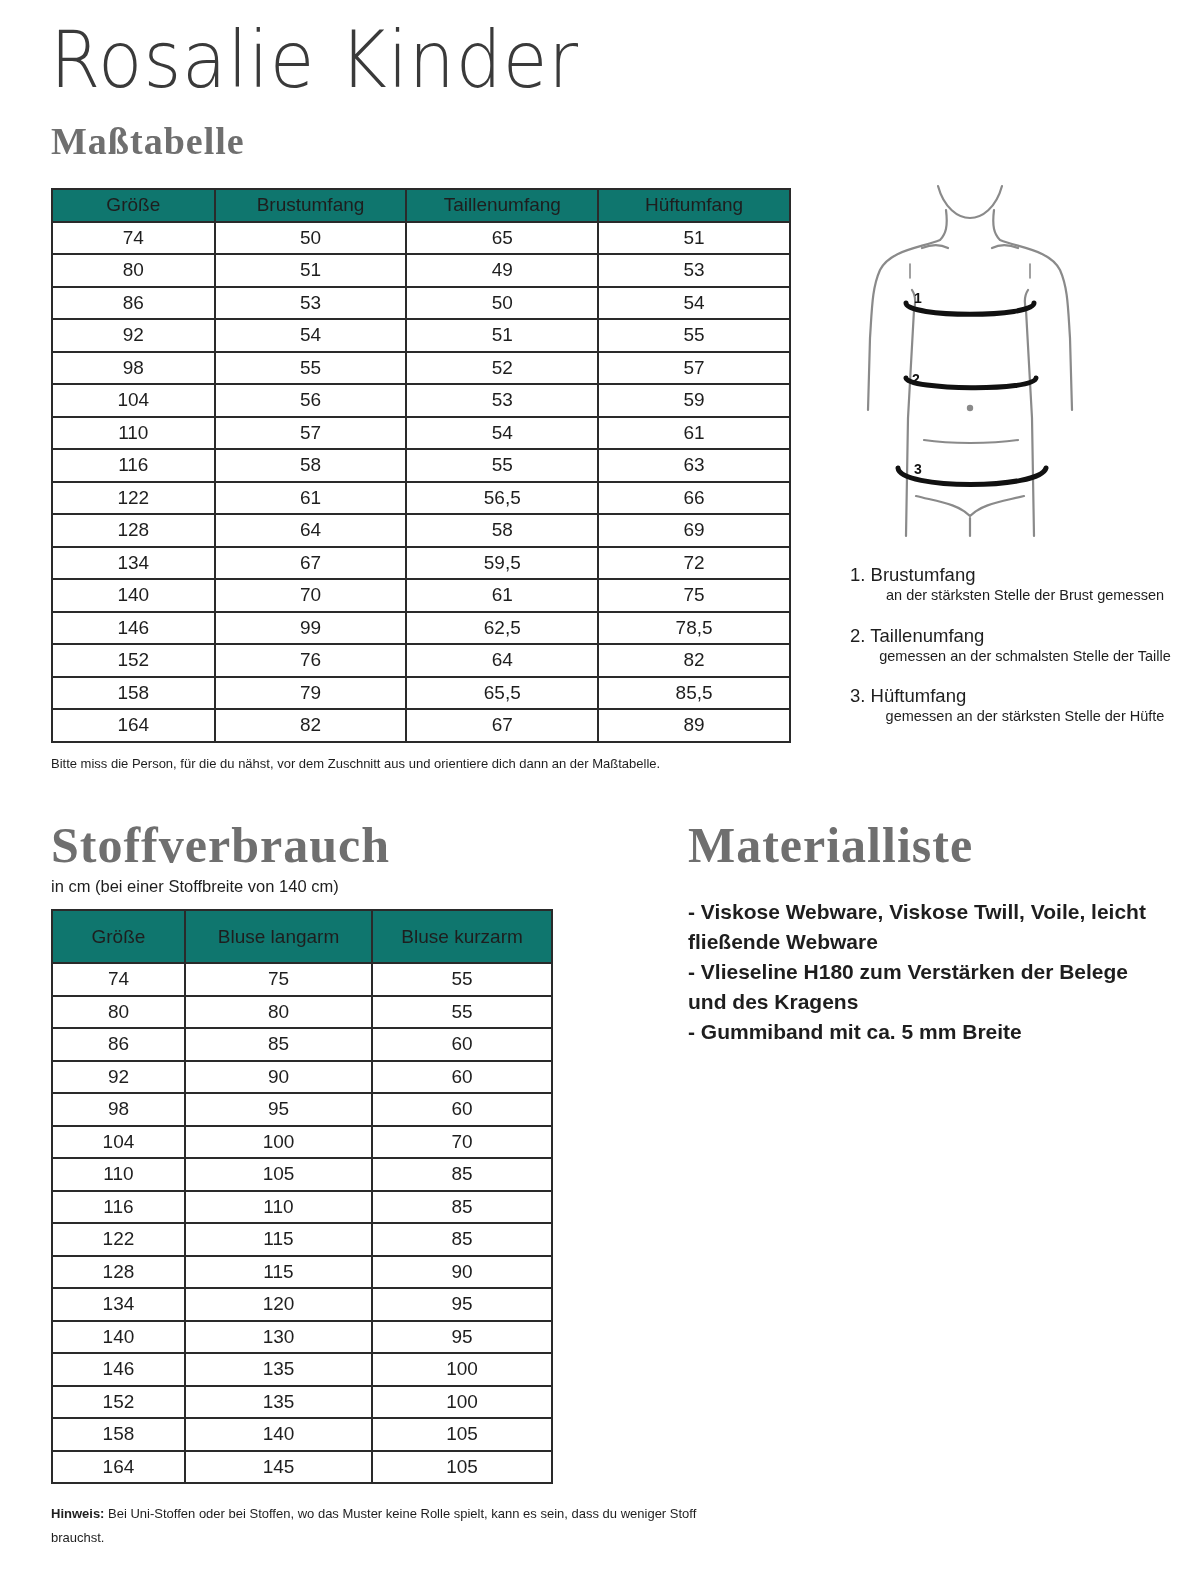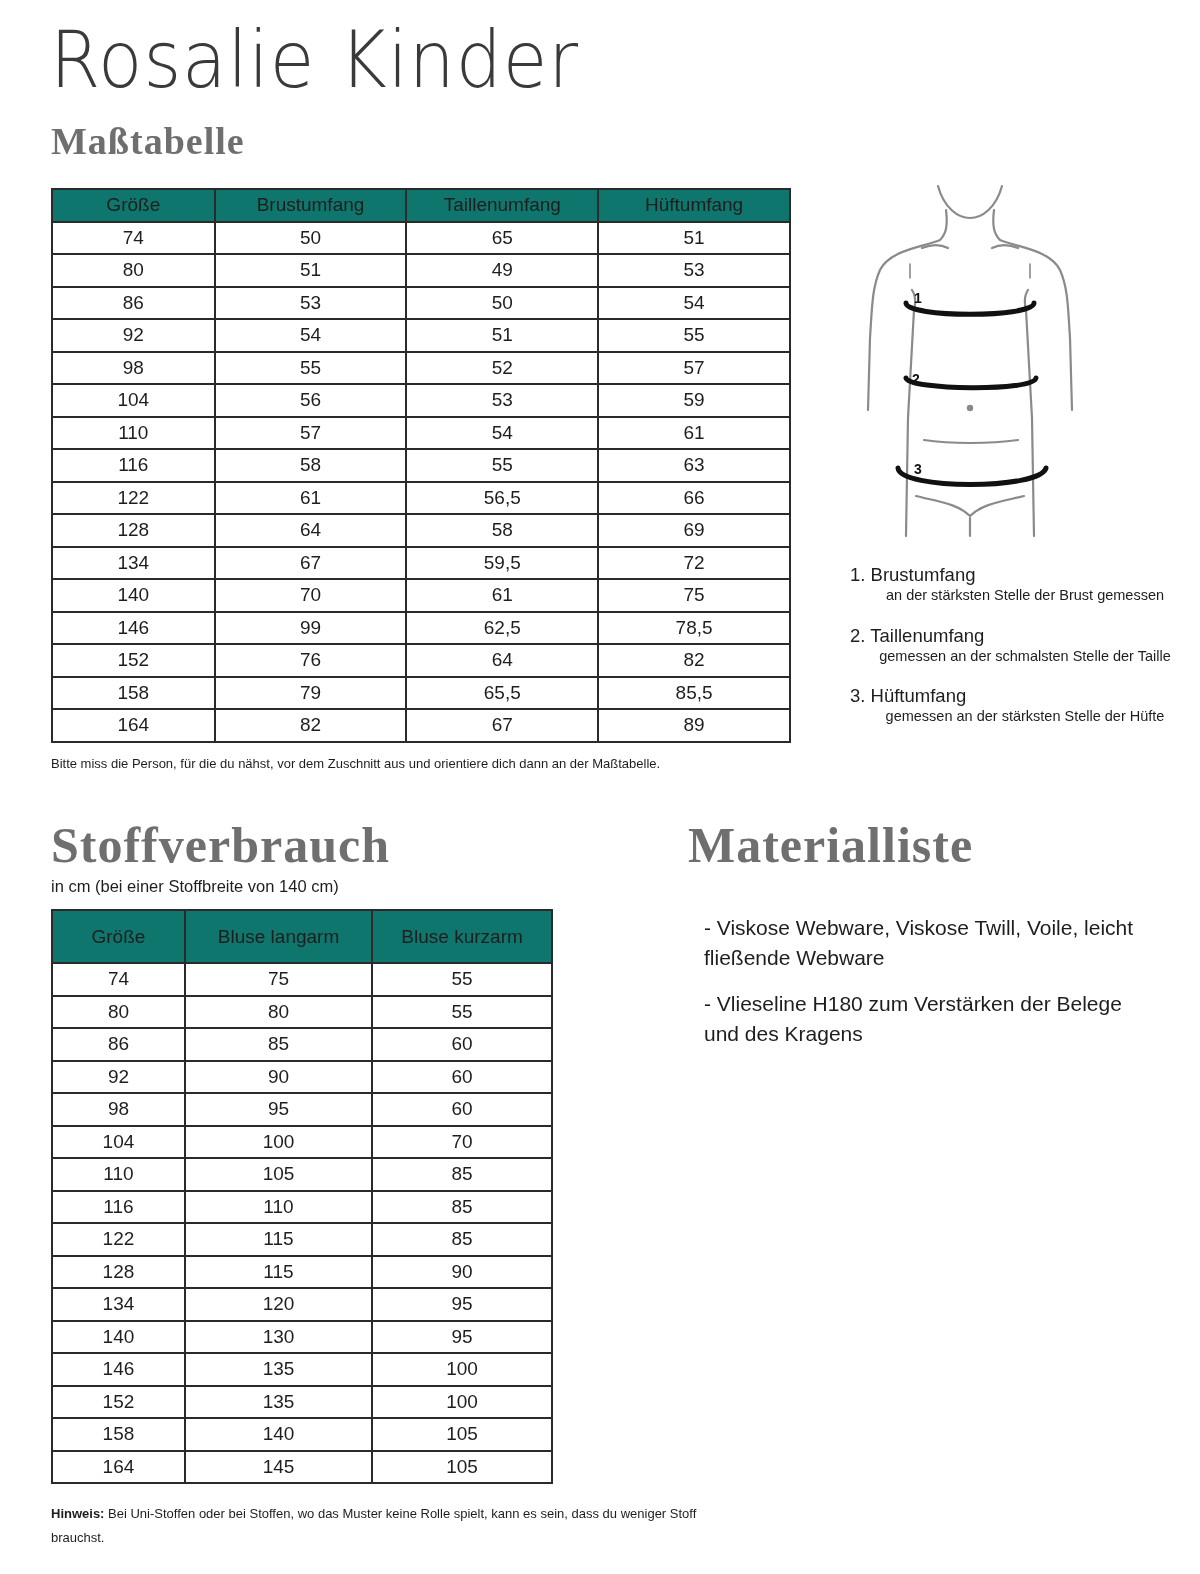--- a/index.html
+++ b/index.html
@@ -38,21 +38,21 @@
   .hint { left: 51px; top: 1502px; font-size: 13px; line-height: 24px; width: 700px; }
   .hint b { font-weight: bold; }
 
   .figure { left: 840px; top: 178px; width: 260px; height: 370px; }
   .legend { left: 830px; width: 350px; margin-left: 20px; }
   .legend .lt { font-size: 18.5px; line-height: 22px; color: #1e1e1e; }
   .legend .ld { font-size: 14.5px; line-height: 18px; color: #1e1e1e; text-align: center; }
   .lg1 { top: 564px; } .lg2 { top: 625px; } .lg3 { top: 685px; }
 
   .materials { left: 688px; top: 897px; width: 480px; font-size: 21px; line-height: 30px; }
-  .materials div { margin: 16px; }
+  .materials div { margin: 0; font-weight: bold; }
 </style>
 </head>
 <body>
 
 <div class="abs brand-title">Rosalie Kinder</div>
 <div class="abs section-title t-mass">Maßtabelle</div>
 
 <table class="grid" id="size-table">
   <thead>
     <tr>
@@ -301,13 +301,14 @@
 </table>
 
 <div class="abs hint">
   <b>Hinweis:</b><span> Bei Uni-Stoffen oder bei Stoffen, wo das Muster keine Rolle spielt, kann es sein, dass du weniger Stoff brauchst.</span>
 </div>
 
 <div class="abs section-title t-mat">Materialliste</div>
 <div class="abs materials">
   <div>- Viskose Webware, Viskose Twill, Voile, leicht fließende Webware</div>
   <div>- Vlieseline H180 zum Verstärken der Belege und des Kragens</div>
+  <div>- Gummiband mit ca. 5 mm Breite</div>
 </div>
 
 </body></html>

